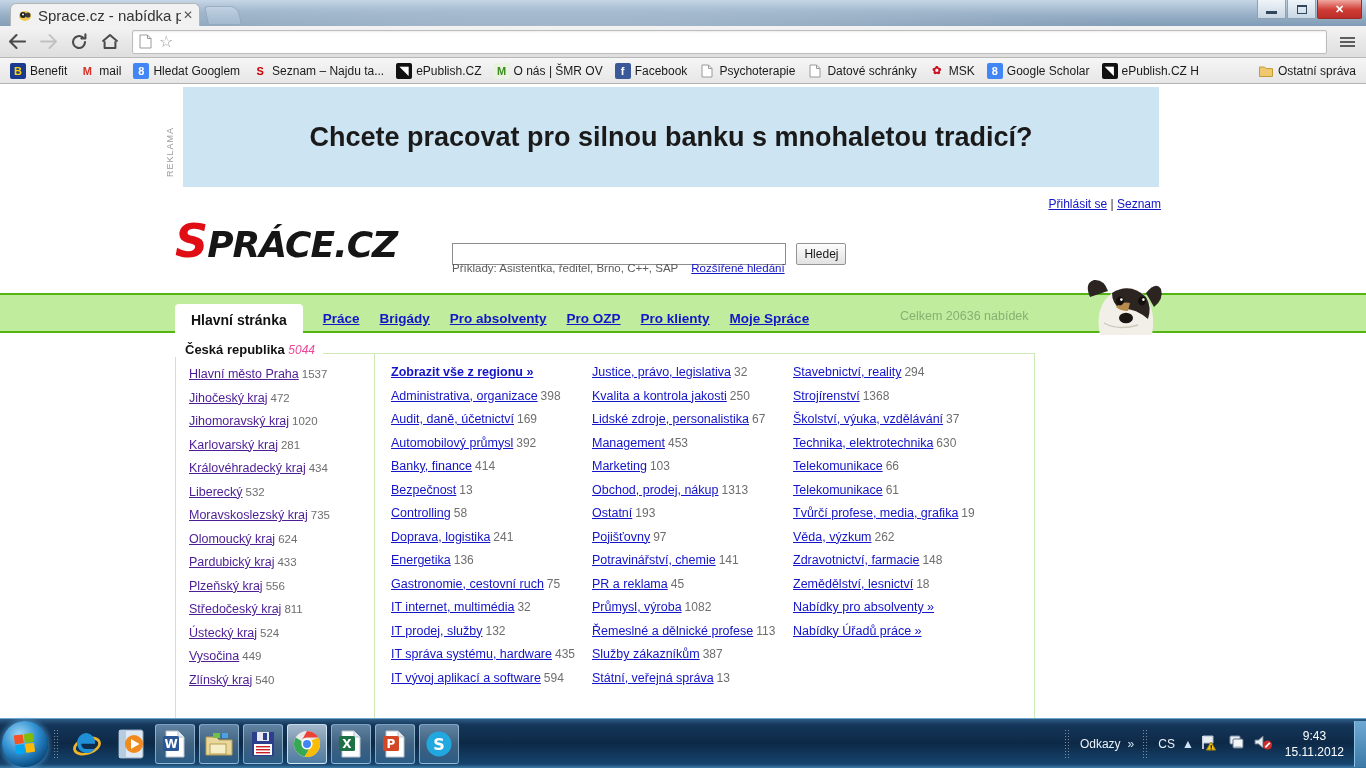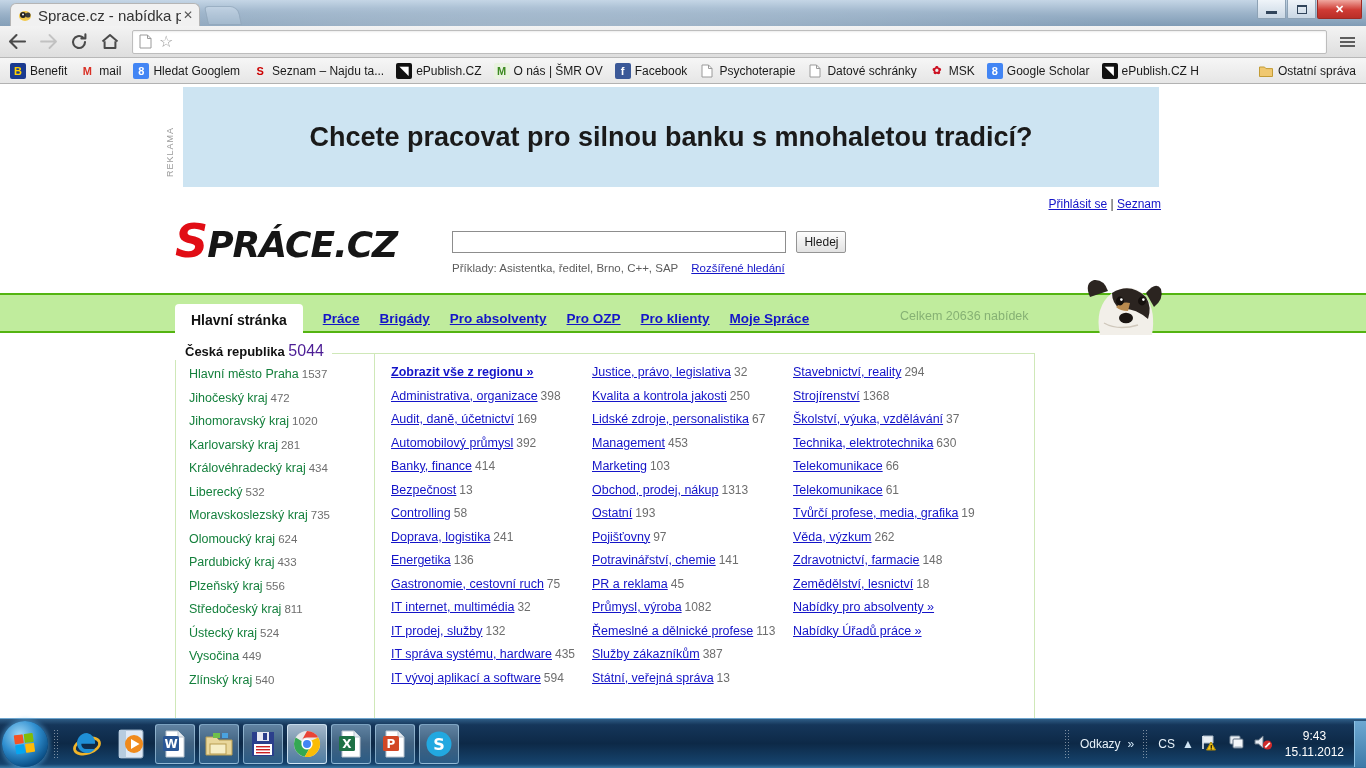--- a/index.html
+++ b/index.html
@@ -144,21 +144,21 @@
     position: absolute; left: 175px; top: 133px; width: 250px; height: 50px;
   }
   .logo-text {
     font-family: "DejaVu Sans", sans-serif;
     font-size: 36px; font-weight: bold; font-style: italic;
     letter-spacing: -1px; line-height: 46px;
   }
   .logo-s { color: #e10d15; font-size: 46px; }
   .logo-rest { color: #161616; }
 
-  .searchrow { position: absolute; left: 452px; top: 146px; }
+  .searchrow { position: absolute; left: 452px; top: 158px; }
   .searchinput {
     width: 334px; height: 22px; border: 1px solid #8d8d8d; background: #fff;
     vertical-align: middle; font-size: 13px; padding: 0 4px;
     font-family: "Liberation Sans", sans-serif;
   }
   .searchbtn {
     margin-left: 6px; height: 22px; padding: 0 7px;
     border: 1px solid #949494; border-radius: 2px;
     background: linear-gradient(to bottom,#fdfdfd,#e2e2e2);
     font-size: 12px; color: #1a1a1a; vertical-align: middle;
@@ -197,29 +197,29 @@
     position: absolute; left: 175px; top: 268px; width: 860px; height: 440px;
     border: 1px solid #cfe8b8;
     background: #fff;
   }
   .region-head {
     position: absolute; left: 175px; top: 257px;
     background: #fff; padding: 0 8px 0 10px;
     font-size: 13px; font-weight: bold; color: #111;
     z-index: 3;
   }
-  .region-head .cnt { font-weight: normal; color: #4c1d95; font-size: 16px; }
+  .region-head .cnt { font-weight: normal; color: #ec4899; font-size: 12px; font-style: italic; }
   .leftbox {
     position: absolute; left: 175px; top: 268px; width: 200px; height: 440px;
     border-right: 1px solid #cfe8b8;
   }
   .leftlist { position: absolute; left: 14px; top: 14px; width: 190px; }
   .leftlist li { list-style: none; margin: 0 0 9.5px 0; font-size: 12.5px; }
   .leftlist ul { margin: 0; padding: 0; }
-  .leftlist a { color: #15803d; }
+  .leftlist a { color: #4c1d95; text-decoration: underline; }
   .leftlist .cnt { color: #6e6e6e; font-size: 11.5px; margin-left: 3px; }
 
   .cols {
     position: absolute; left: 216px; top: 12px; width: 640px;
     display: flex;
   }
   .col { width: 193px; margin-right: 8px; }
   .col ul { margin: 0; padding: 0; }
   .col li { list-style: none; margin: 0 0 9.5px 0; font-size: 12.5px; white-space: nowrap; }
   .col a { color: #1414c8; text-decoration: underline; }

